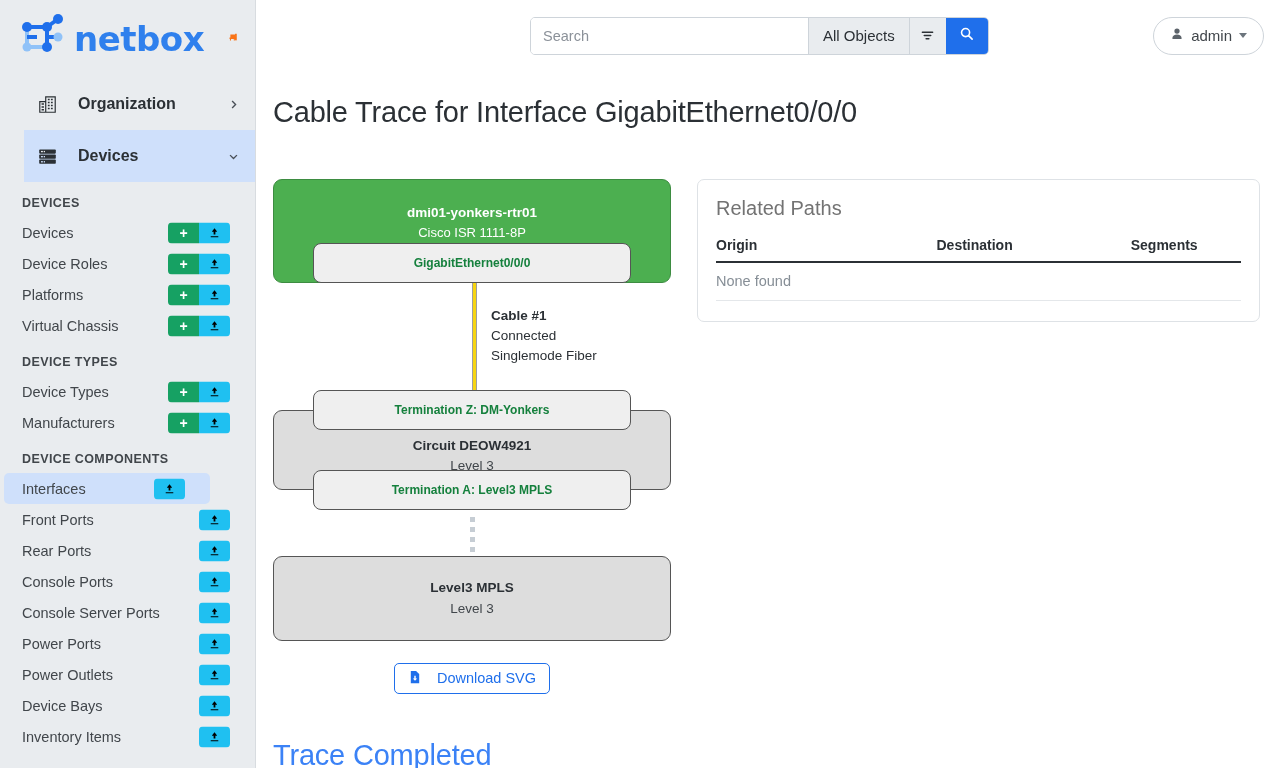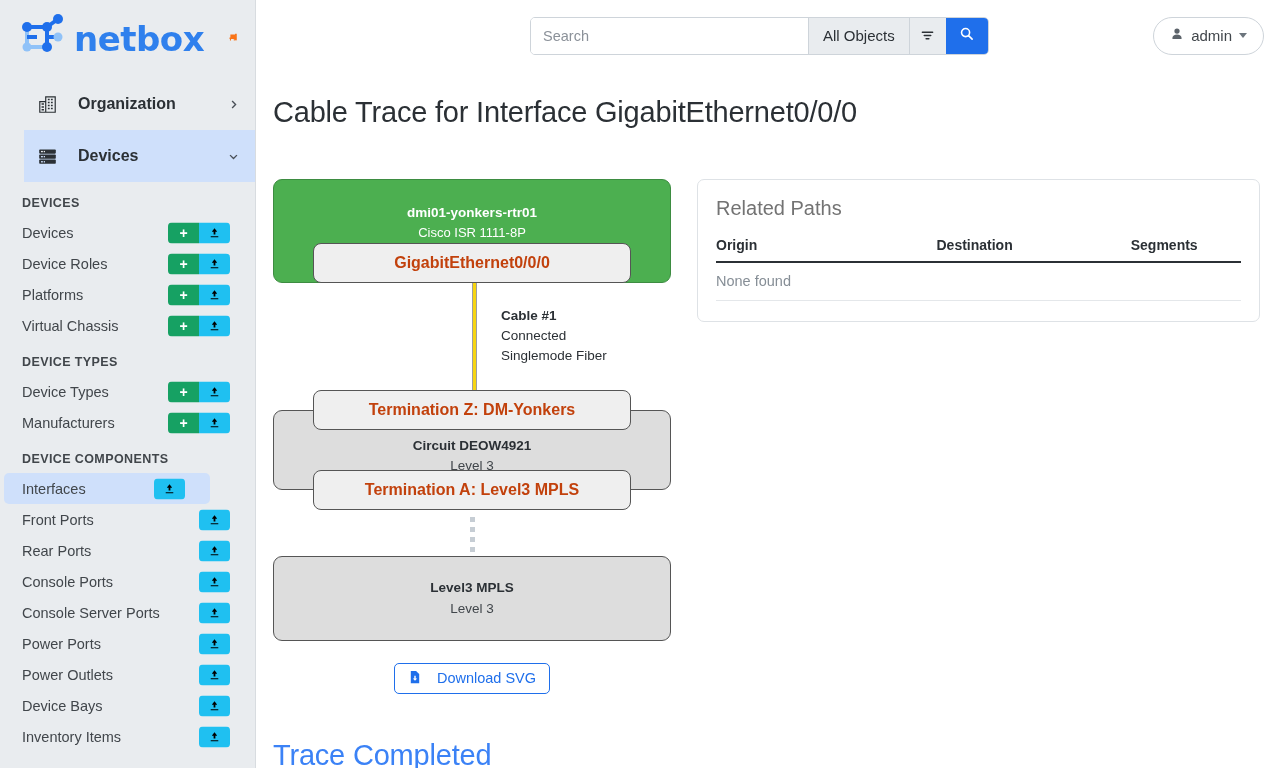--- a/index.html
+++ b/index.html
@@ -216,23 +216,23 @@
   .device-sub { font-size: 13px; font-weight: 400; line-height: 20px; }
 
   .term-box {
     background: #efefef;
     border: 1px solid #555555;
     border-radius: 8px;
     width: 318px;
     height: 40px;
     margin: 0 auto;
     display: flex; align-items: center; justify-content: center;
-    font-size: 16px;
+    font-size: 12px;
     font-weight: 700;
-    color: #c2410c;
+    color: #15803d;
     position: relative;
     z-index: 3;
   }
   .iface-box { margin-top: -40px; }
 
   .cable-region {
     position: relative;
     height: 108px;
   }
   .cable-line {
@@ -240,21 +240,21 @@
     left: 199px;
     top: 0;
     width: 5px;
     height: 108px;
     background: #f7d511;
     border-left: 1px solid #9e9e9e;
     border-right: 1px solid #9e9e9e;
   }
   .cable-info {
     position: absolute;
-    left: 228px;
+    left: 218px;
     top: 23px;
     text-align: left;
     font-size: 13.5px;
     color: #2b3035;
     line-height: 20px;
   }
   .cable-info .ci-title { font-weight: 700; }
 
   .circuit-wrap { position: relative; margin-top: -1px; }
   .circuit-box {

